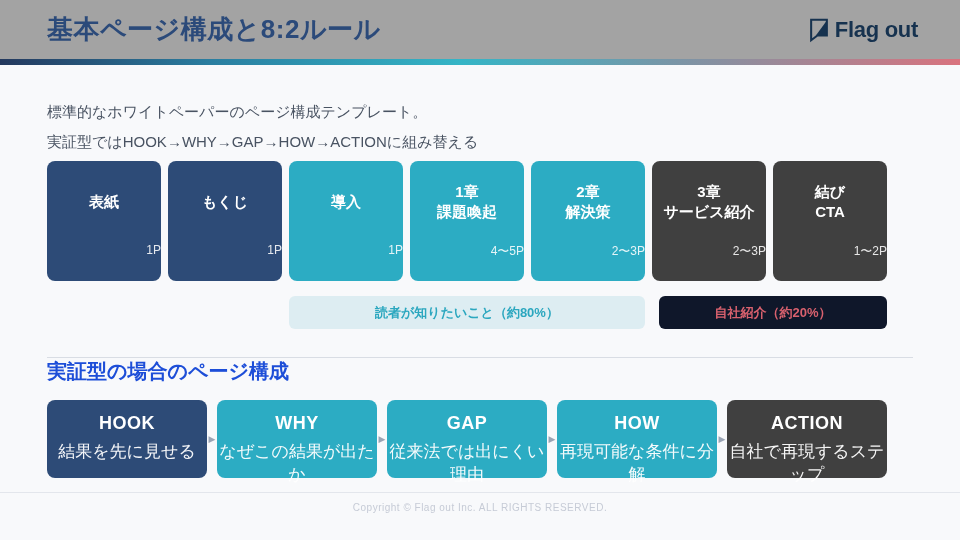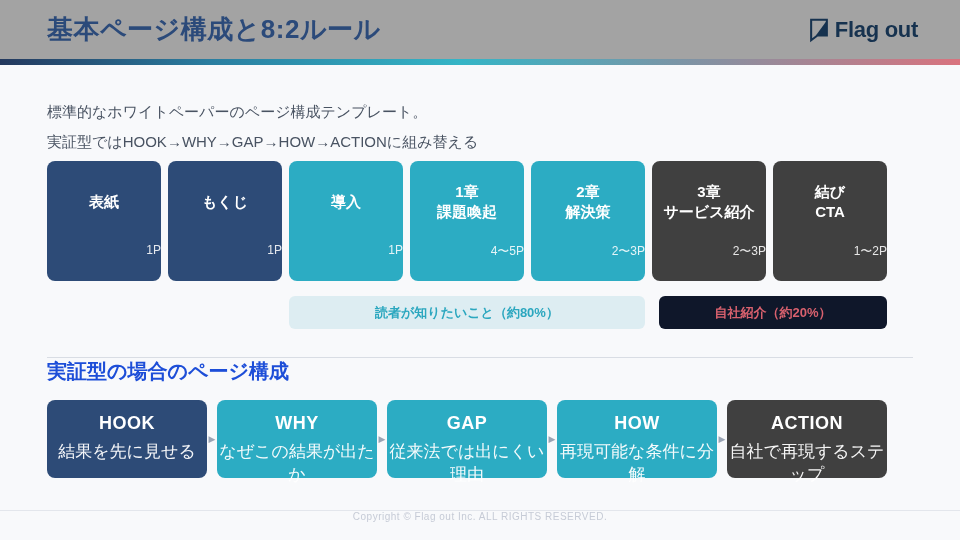--- a/index.html
+++ b/index.html
@@ -64,23 +64,23 @@
     display:flex; flex-direction:column; align-items:center; text-align:center;
   }
   .step .s-title{ margin-top:13px; font-size:18px; font-weight:bold; letter-spacing:0.5px; }
   .step .s-sub{ margin-top:6px; font-size:17px; opacity:.95; }
   .flow-arrow{
     width:10px; flex:none; display:flex; align-items:center; justify-content:center;
     color:#9aa4b5; font-size:9px;
   }
   
   .footer{
-    position:absolute; left:0; bottom:0; width:100%; height:30px;
+    position:absolute; left:0; bottom:18px; width:100%; height:30px;
     border-top:1px solid #e3e6ec;
-    display:flex; align-items:flex-start; justify-content:center;
+    display:flex; align-items:center; justify-content:center;
     font-size:10px; color:#c6cbd6; letter-spacing:0.5px;
   }
 </style>
 </head>
 <body>
 
 <div class="slide">
 
   <div class="header">
     <div class="page-title">基本ページ構成と8:2ルール</div>

